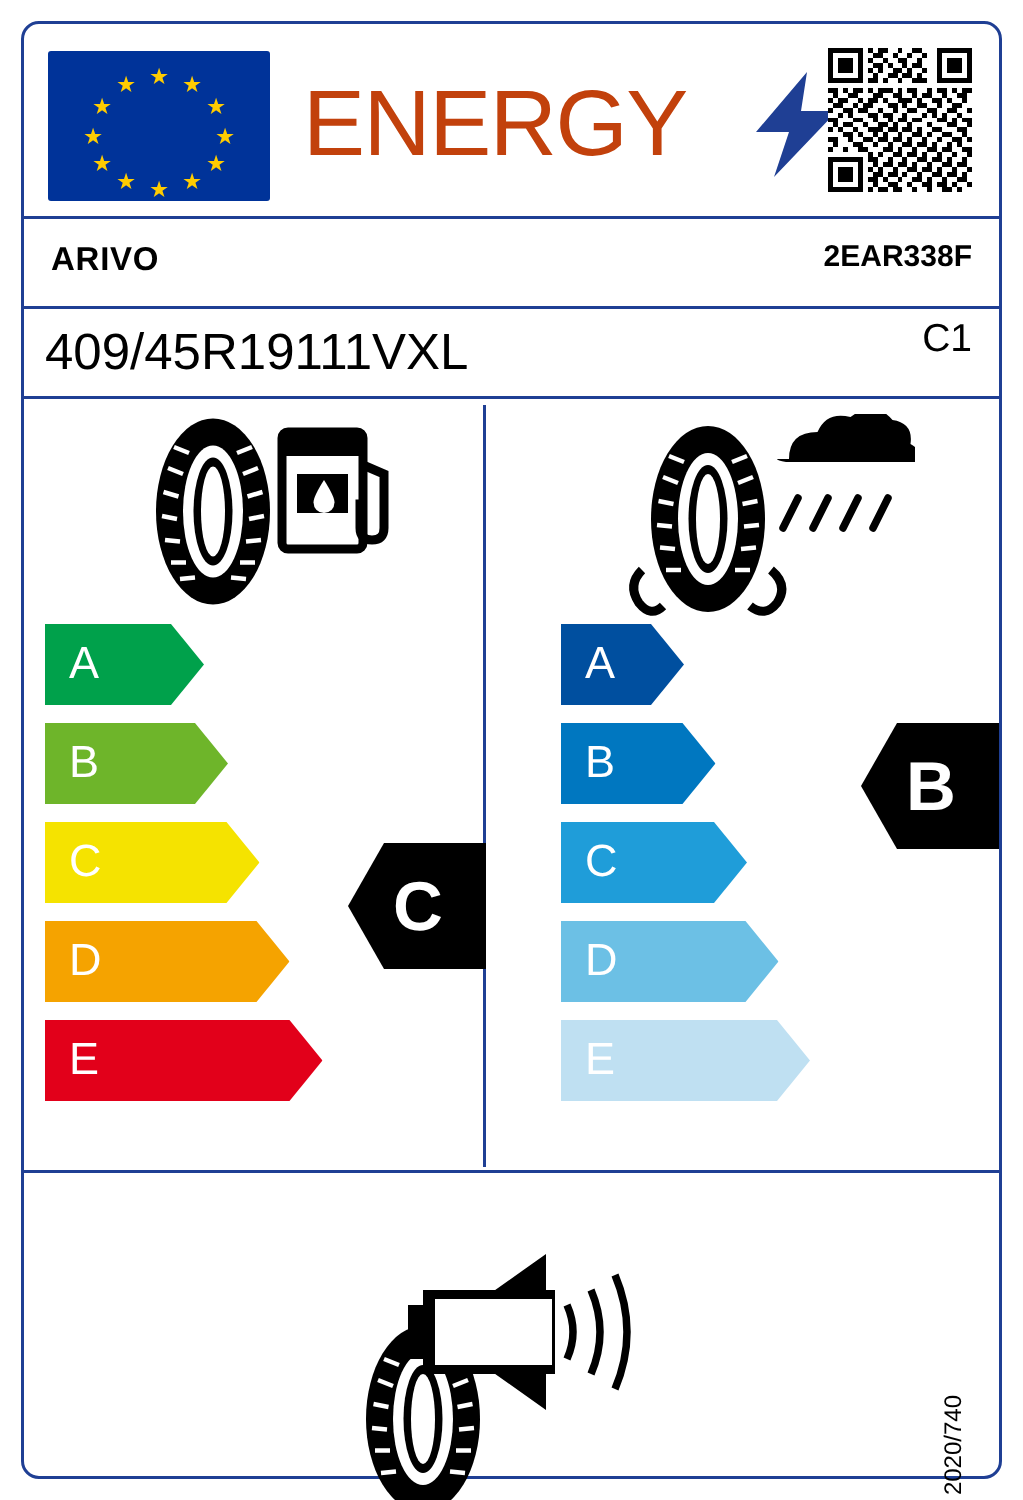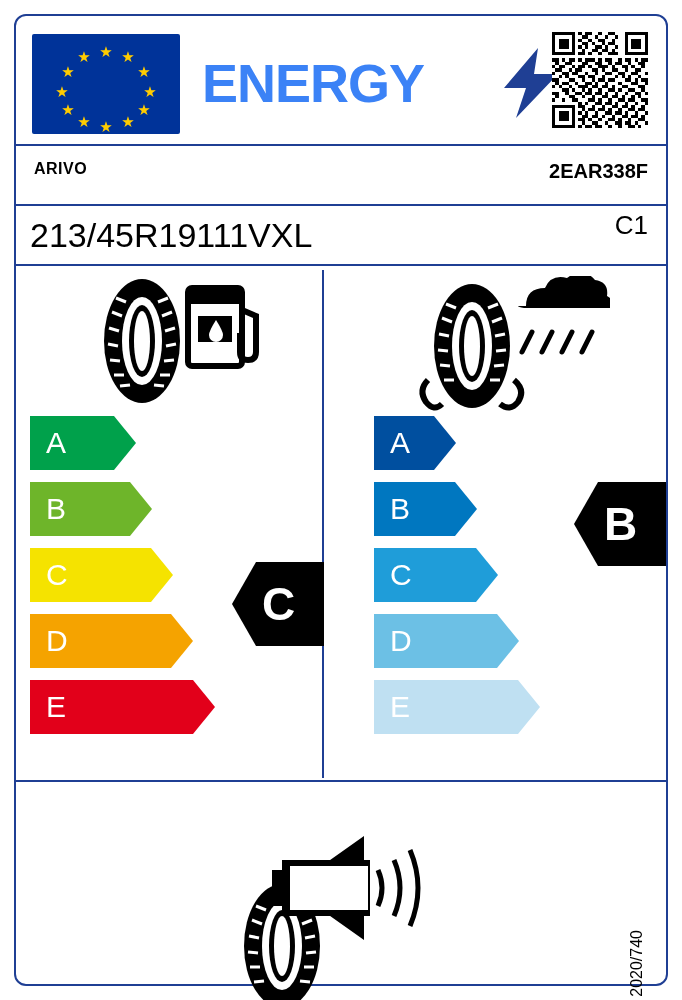--- a/index.html
+++ b/index.html
@@ -48,24 +48,24 @@
     color: #FFCC00;
     font-size: 15px;
     line-height: 15px;
     width: 16px;
     text-align: center;
   }
   .energy-word {
     position: absolute;
     left: 186px;
     top: 26px;
-    font-size: 54px;
-    font-weight: bold;
+    font-size: 62px;
+    font-weight: normal;
     letter-spacing: -1px;
-    color: #3b82f6;
+    color: #c2410c;
     line-height: 82px;
   }
   .bolt {
     position: absolute;
     left: 488px;
     top: 32px;
     width: 54px;
     height: 70px;
   }
   .qr {
@@ -87,21 +87,21 @@
   .vline {
     position: absolute;
     width: 2px;
     background: #1f3f94;
   }
 
   
   .brand-row { position: absolute; left: 0; top: 130px; width: 100%; height: 58px; }
   .brand-name {
     position: absolute; left: 18px; top: 14px;
-    font-size: 16px; font-weight: bold; letter-spacing: .5px;
+    font-size: 22px; font-weight: bold; letter-spacing: .5px;
   }
   .brand-code {
     position: absolute; right: 18px; top: 14px;
     font-size: 20px; font-weight: bold;
   }
 
   
   .size-row { position: absolute; left: 0; top: 190px; width: 100%; height: 58px; }
   .size-text {
     position: absolute; left: 14px; top: 10px;
@@ -430,21 +430,21 @@
 
   <div class="hline" style="top:128px;"></div>
 
   <div class="brand-row">
     <div class="brand-name">ARIVO</div>
     <div class="brand-code">2EAR338F</div>
   </div>
   <div class="hline" style="top:188px;"></div>
 
   <div class="size-row">
-    <div class="size-text">213/45R19111VXL</div>
+    <div class="size-text">409/45R19111VXL</div>
     <div class="class-text">C1</div>
   </div>
   <div class="hline" style="top:248px;"></div>
 
   <div class="grade-area">
 
     <div class="vline" style="left:306px; top:4px; height:508px;"></div>
 
     <div class="pictogram" style="left:72px; top:10px;">
       <svg width="180" height="130" viewBox="0 0 180 130">

